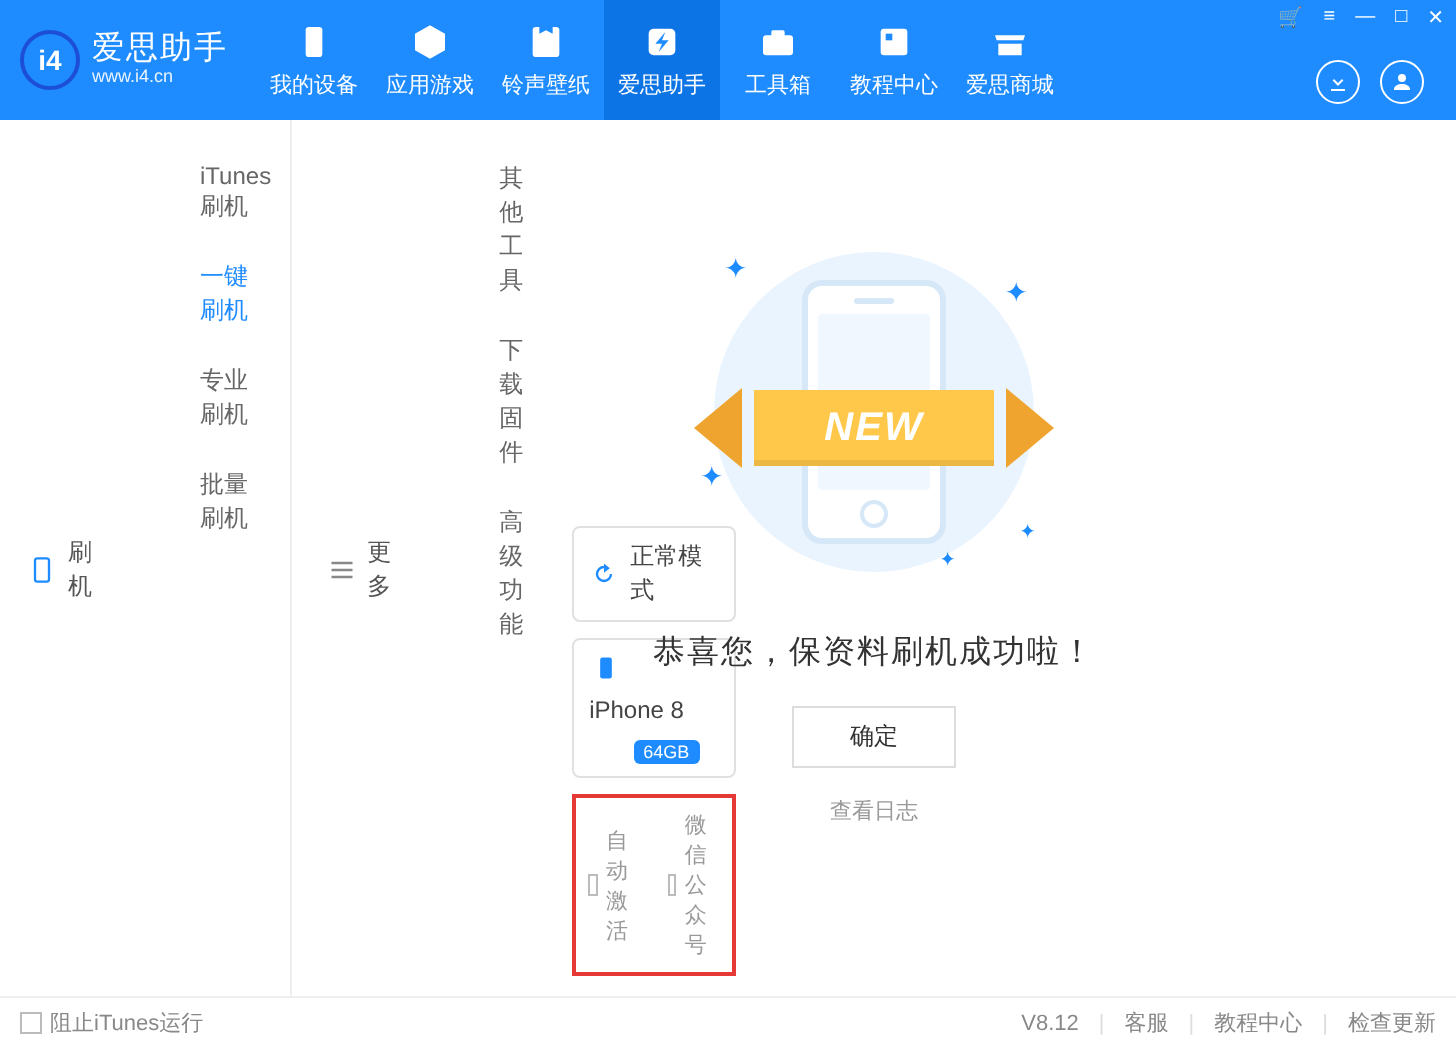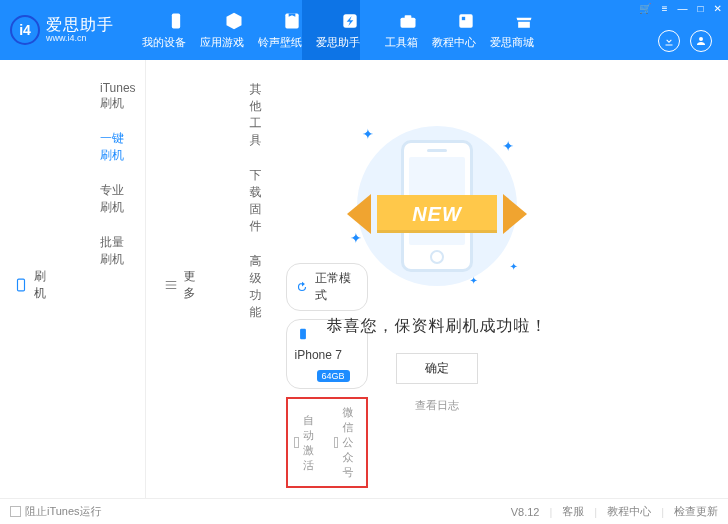--- a/index.html
+++ b/index.html
@@ -7,41 +7,41 @@
 
   
   .header { height: 60px; background: #1e8cff; display: flex; align-items: center; color: #fff; padding: 0 10px; position: relative; }
   .logo-wrap { display: flex; align-items: center; gap: 6px; margin-right: 14px; }
   .logo-badge { width: 30px; height: 30px; border: 2px solid #1d4ed8; border-radius: 50%; display: flex; align-items: center; justify-content: center; font-weight: bold; font-size: 14px; }
   .logo-text { display: flex; flex-direction: column; line-height: 1.1; }
   .logo-text .app-name { font-size: 16px; font-weight: 500; letter-spacing: 1px; }
   .logo-text .app-url { font-size: 9px; opacity: .9; }
 
   .nav { display: flex; height: 100%; }
-  .nav-item { width: 58px; display: flex; flex-direction: column; align-items: flex-end; justify-content: center; gap: 4px; font-size: 11px; cursor: pointer; }
+  .nav-item { width: 58px; display: flex; flex-direction: column; align-items: center; justify-content: center; gap: 4px; font-size: 11px; cursor: pointer; }
   .nav-item.active { background: #0d74e6; }
   .nav-icon { width: 20px; height: 20px; display: flex; align-items: center; justify-content: center; }
   .nav-icon svg { width: 20px; height: 20px; fill: #fff; }
 
   .header-right { position: absolute; top: 3px; right: 6px; display: flex; gap: 10px; font-size: 10px; }
   .header-right span { cursor: pointer; }
   .header-circles { position: absolute; right: 16px; bottom: 8px; display: flex; gap: 10px; }
   .hcircle { width: 22px; height: 22px; border: 1.5px solid #fff; border-radius: 50%; display: flex; align-items: center; justify-content: center; cursor: pointer; }
   .hcircle svg { width: 12px; height: 12px; fill: #fff; }
 
   
   .body { flex: 1; display: flex; min-height: 0; }
   .sidebar { width: 146px; border-right: 1px solid #eee; display: flex; flex-direction: row; padding-top: 12px; }
   .sb-group-title { display: flex; align-items: center; gap: 6px; padding: 6px 14px; color: #555; font-size: 12px; }
   .sb-group-title .g-icon { width: 14px; height: 14px; display: flex; align-items: center; justify-content: center; color: #1e8cff; }
   .sb-item { padding: 9px 14px 9px 40px; color: #666; font-size: 12px; cursor: pointer; }
   .sb-item.active { color: #1e8cff; }
 
   .sb-bottom { margin-top: auto; padding: 8px 10px 10px; }
-  .mode-box, .device-box { border: 1px solid #e0e0e0; border-radius: 14px; padding: 6px 8px; display: flex; align-items: center; gap: 6px; margin-bottom: 8px; font-size: 12px; color: #444; }
+  .mode-box, .device-box { border: 1px solid #e0e0e0; border-radius: 4px; padding: 6px 8px; display: flex; align-items: center; gap: 6px; margin-bottom: 8px; font-size: 12px; color: #444; }
   .device-box { flex-direction: row; flex-wrap: wrap; }
   .mode-icon, .dev-icon { width: 16px; height: 16px; display: flex; align-items: center; justify-content: center; }
   .mode-icon svg, .dev-icon svg { width: 14px; height: 14px; fill: #1e8cff; }
   .badge-64 { background: #1e8cff; color: #fff; font-size: 9px; border-radius: 3px; padding: 1px 5px; margin-left: 22px; margin-top: 2px; }
 
   .highlight-box { border: 2px solid #e53935; padding: 6px 6px; display: flex; gap: 14px; align-items: center; }
   .chk { display: flex; align-items: center; gap: 4px; color: #999; font-size: 11px; cursor: pointer; }
   .chk-box { width: 11px; height: 11px; border: 1px solid #bbb; background: #fff; }
 
   .main { flex: 1; display: flex; flex-direction: column; align-items: center; justify-content: flex-start; padding-top: 56px; }
@@ -207,21 +207,21 @@
             </svg>
           </span>
         <span>正常模式</span>
       </div>
       <div class="device-box">
         <span class="dev-icon">
             <svg viewBox="0 0 24 24">
               <rect x="7" y="3" width="10" height="18" rx="2"></rect>
             </svg>
           </span>
-        <span>iPhone 7</span>
+        <span>iPhone 8</span>
         <span class="badge-64">64GB</span>
       </div>
       <div class="highlight-box">
         <label class="chk">
           <span class="chk-box"></span>
           <span>自动激活</span>
         </label>
         <label class="chk">
           <span class="chk-box"></span>
           <span>微信公众号</span>

